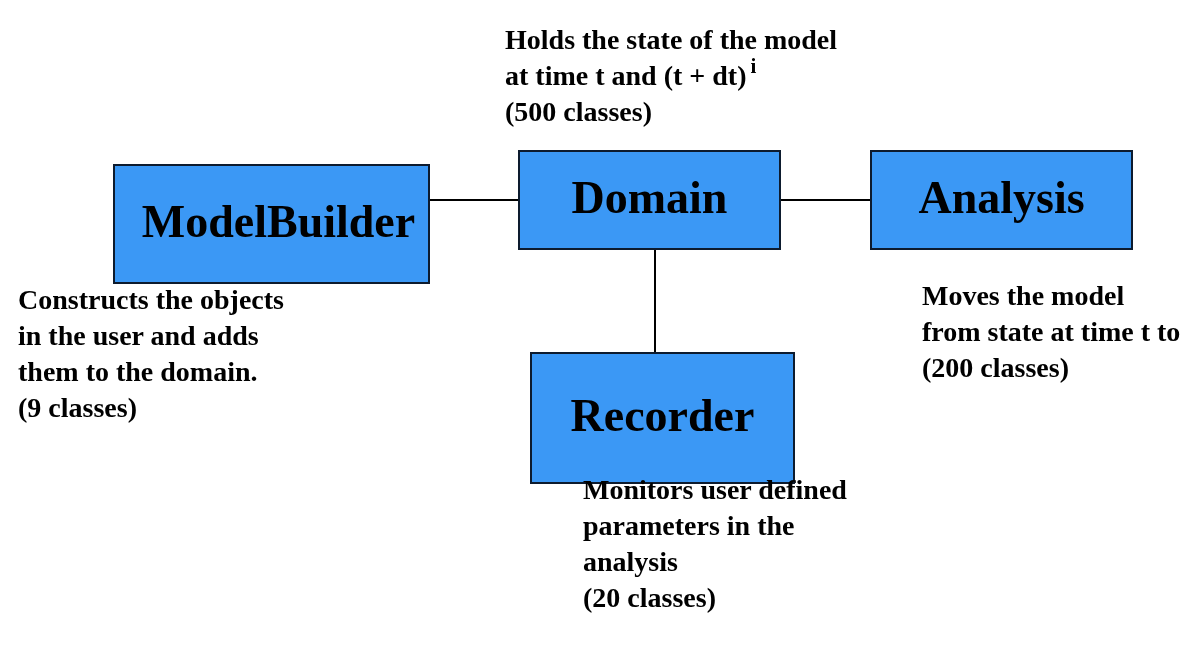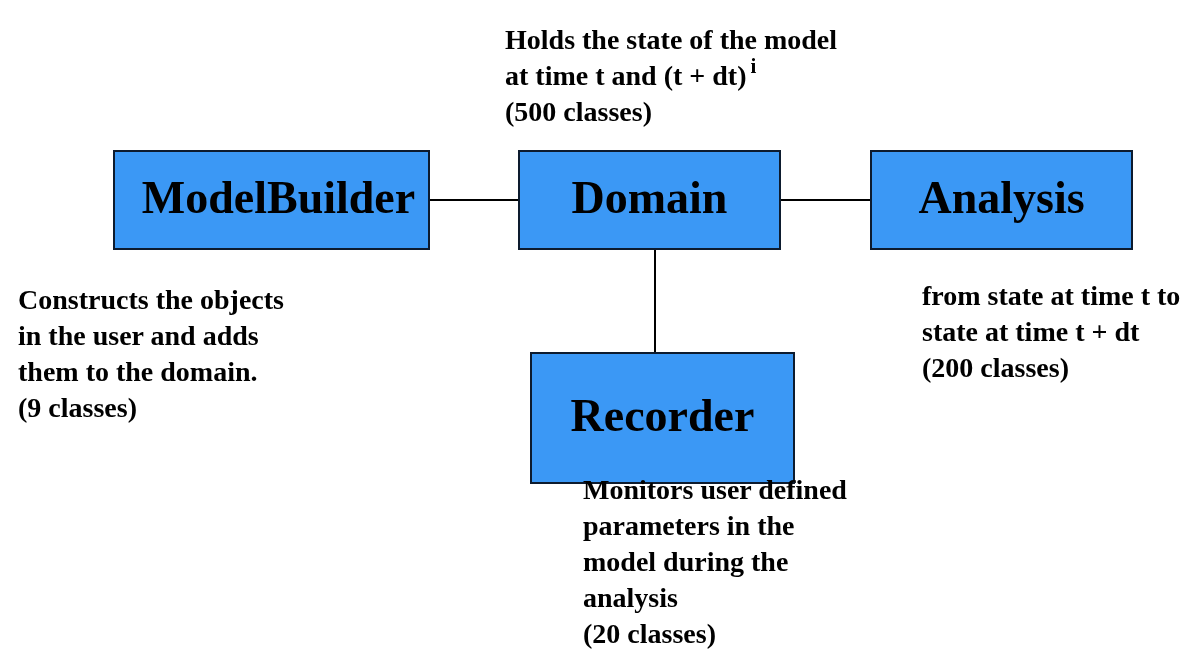--- a/index.html
+++ b/index.html
@@ -47,21 +47,21 @@
   }
   .note sup {
     font-size: 21px;
     line-height: 0;
     position: relative;
     top: -2px;
     left: 4px;
     vertical-align: super;
   }
   
-  #node-modelbuilder { left: 113px; top: 150px; width: 317px; height: 100px; padding-left: 14px; }
+  #node-modelbuilder { left: 113px; top: 164px; width: 317px; height: 120px; padding-left: 14px; }
   #node-domain       { left: 518px; top: 150px; width: 263px; height: 100px; align-items: center; }
   #node-analysis     { left: 870px; top: 150px; width: 263px; height: 100px; }
   #node-recorder     { left: 530px; top: 352px; width: 265px; height: 132px; }
 
   #conn-mb-domain       { left: 430px; top: 199px; width: 88px;  height: 2px; }
   #conn-domain-analysis { left: 781px; top: 199px; width: 89px;  height: 2px; }
   #conn-domain-recorder { left: 654px; top: 250px; width: 2px;   height: 102px; }
 
   #note-domain       { left: 505px; top: 22px;  }
   #note-modelbuilder { left: 18px;  top: 282px; }
@@ -100,26 +100,25 @@
   <div class="connector" id="conn-domain-recorder"></div>
 
   <div class="note" id="note-modelbuilder">
     <div>Constructs the objects</div>
     <div>in the user and adds</div>
     <div>them to the domain.</div>
     <div>(9 classes)</div>
   </div>
 
   <div class="note" id="note-analysis">
+    <div>Moves the model</div>
     <div>from state at time t to</div>
-    <div>state at time t + dt</div>
     <div>(200 classes)</div>
   </div>
 
   <div class="note" id="note-recorder">
     <div>Monitors user defined</div>
     <div>parameters in the</div>
-    <div>model during the</div>
     <div>analysis</div>
     <div>(20 classes)</div>
   </div>
 
 </div>
 
 </body></html>

